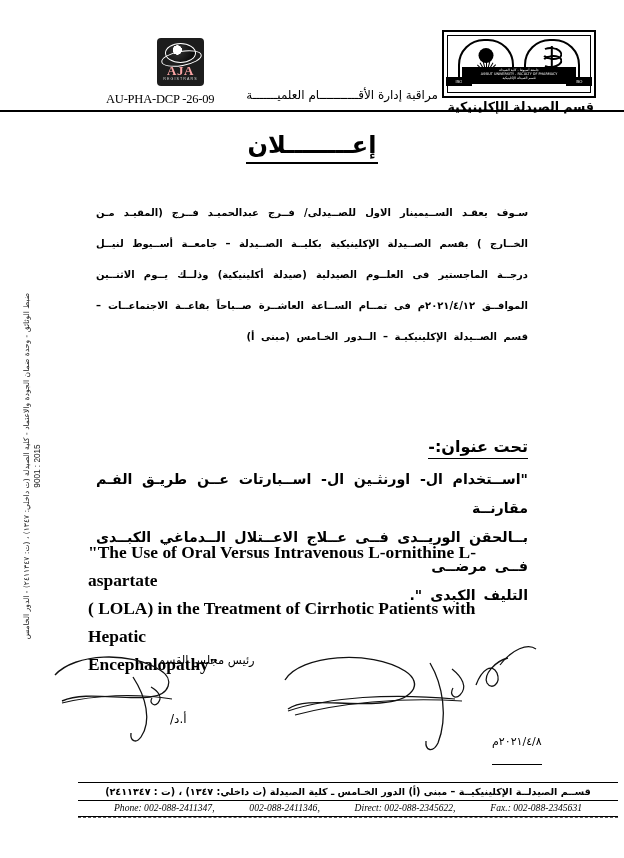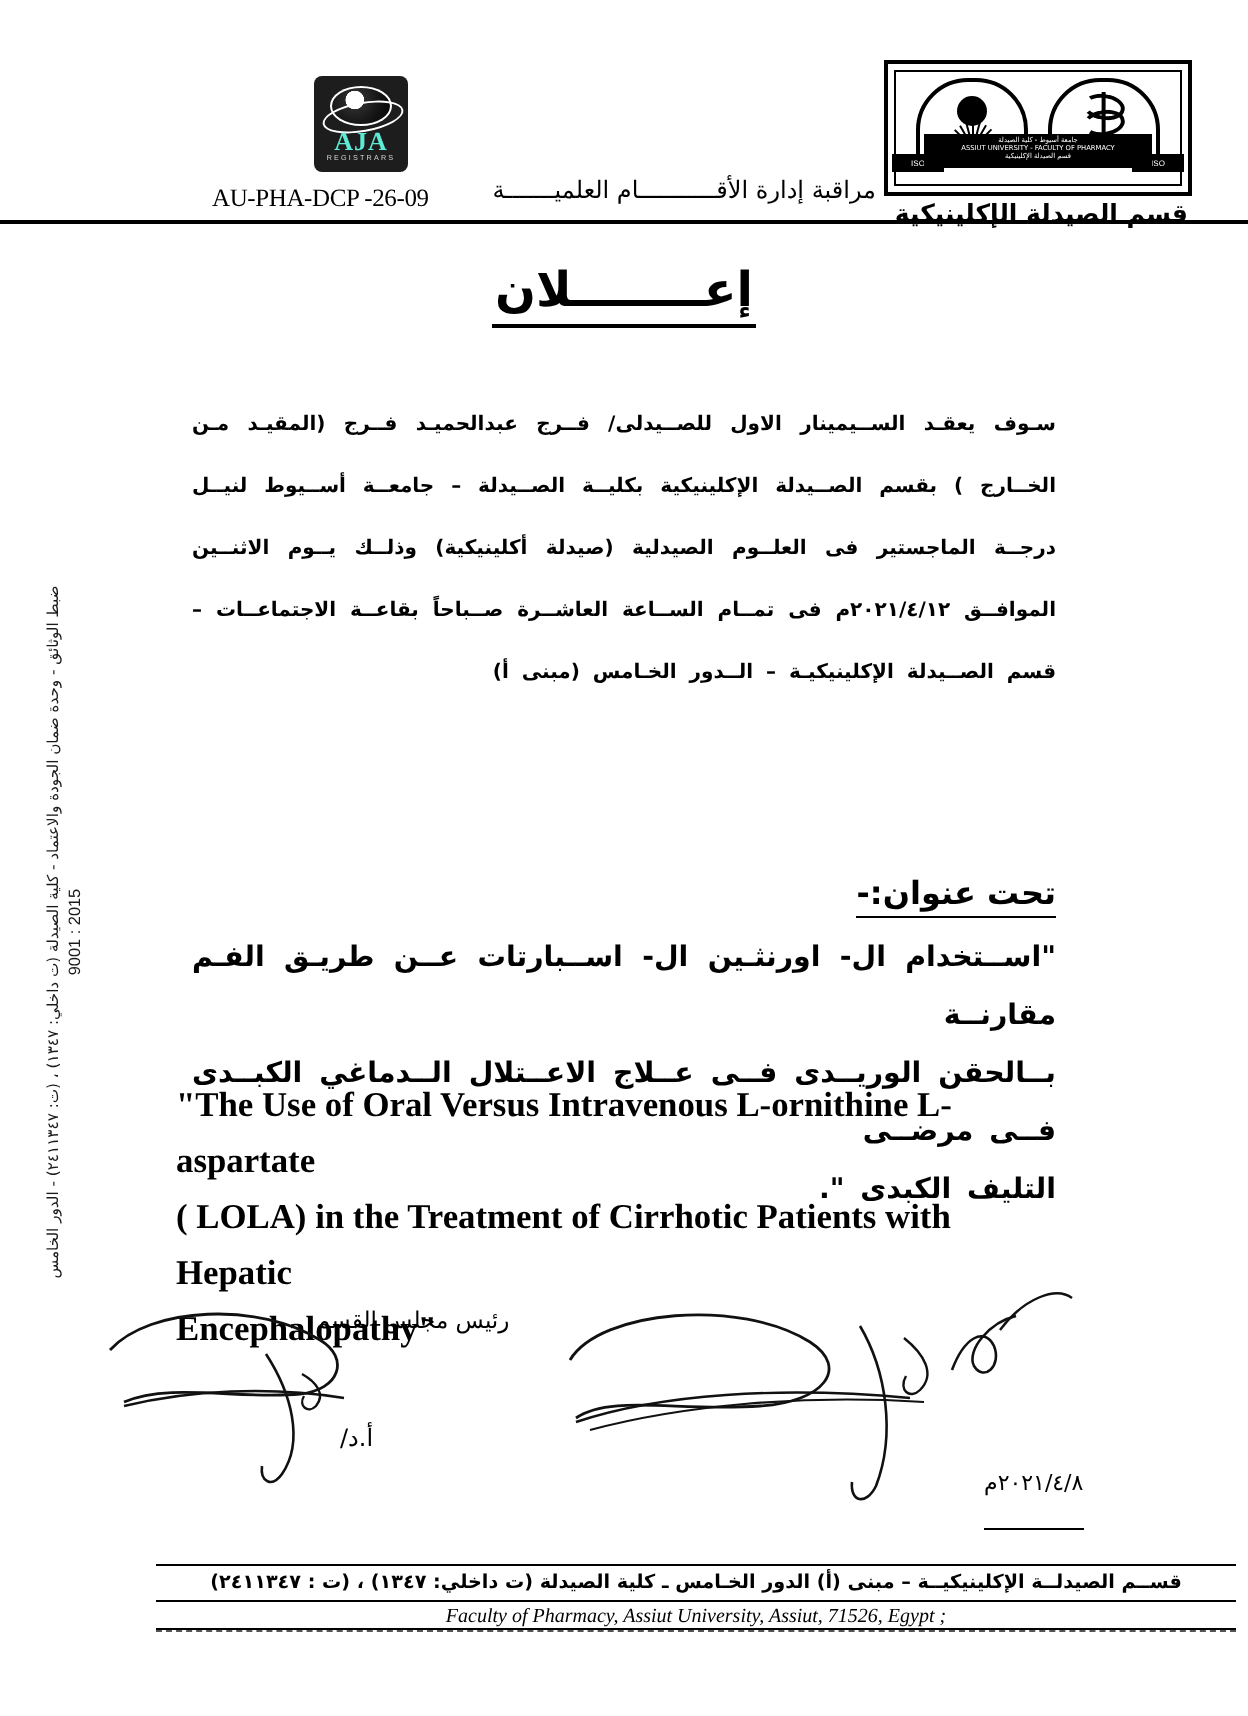--- a/index.html
+++ b/index.html
@@ -44,21 +44,21 @@
     border: 1.4px solid #ffffff;
     border-radius: 50%;
     transform: rotate(-10deg);
     background: transparent;
   }
   .aja-text {
     position: absolute;
     left: 0; top: 26px;
     width: 47px;
     text-align: center;
-    color: #5eead4;
+    color: #fca5a5;
     font-family: "Liberation Serif", serif;
     font-size: 13px;
     font-weight: 700;
     letter-spacing: 0.5px;
     line-height: 13px;
   }
   .aja-sub {
     position: absolute;
     left: 0; top: 39px;
     width: 47px;
@@ -471,18 +471,23 @@
   </div>
 
   <div class="sig-label">رئيس مجلس القسم</div>
   <div class="sig-prefix">أ.د/</div>
   <div class="sig-date">٢٠٢١/٤/٨م</div>
 
   <div class="footer">
     <div class="hr"></div>
     <div class="footer-ar">قســم الصيدلــة الإكلينيكيــة – مبنى (أ) الدور الخـامس ـ كلية الصيدلة (ت داخلي: ١٣٤٧) ، (ت : ٢٤١١٣٤٧)</div>
     <div class="hr thin"></div>
-    <div class="footer-en1">Faculty of Pharmacy, Assiut University, Assiut, 71526, Egypt ;</div>
+    <div class="footer-en2">
+      <span>Phone: 002-088-2411347,</span>
+      <span>002-088-2411346,</span>
+      <span>Direct: 002-088-2345622,</span>
+      <span>Fax.: 002-088-2345631</span>
+    </div>
     <div class="hr thin"></div>
     <div class="hr dashed"></div>
   </div>
 
 </div>
 
 </body></html>

